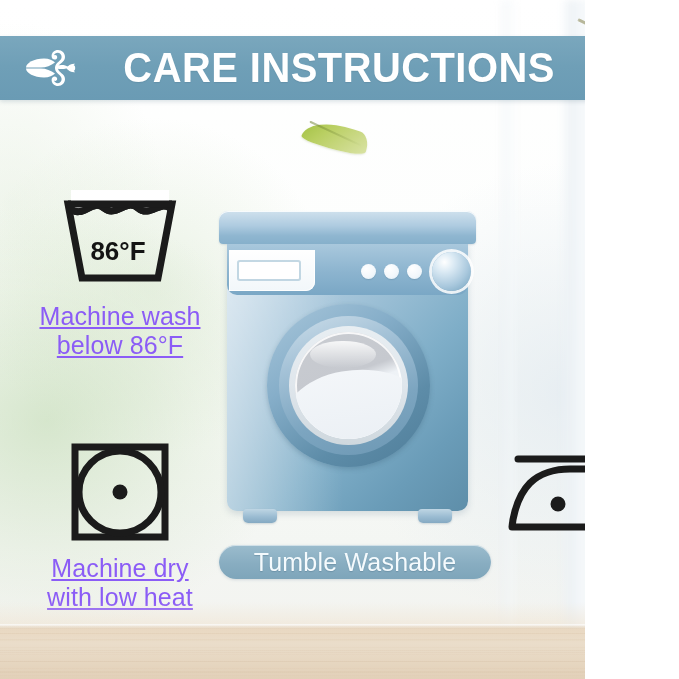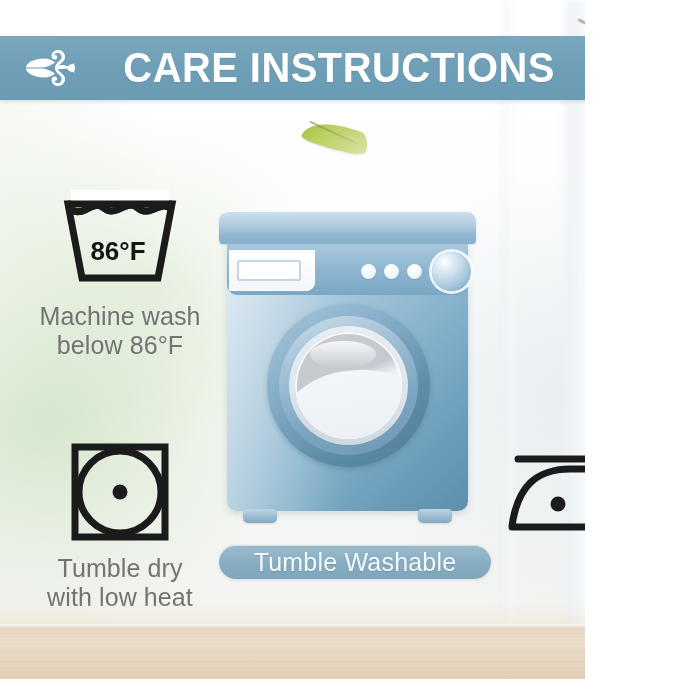--- a/index.html
+++ b/index.html
@@ -112,22 +112,22 @@
     position:absolute; top:50%; width:62px; height:46px;
     transform:translateY(-50%);
   }
   .flourish.left{ left:22px; }
   .flourish.right{ right:22px; }
 
   
   .cell{ position:absolute; text-align:center; }
   .cell .glyph{ display:flex; align-items:center; justify-content:center; height:108px; }
   .cell .caption{
-    font-size:25px; line-height:1.14; color:#737373;
-    margin-top:8px; white-space:pre-line; letter-spacing:.1px;
+    font-size:25px; line-height:1.14; color:#8b5cf6;
+    margin-top:8px; white-space:pre-line; letter-spacing:.1px;text-decoration:underline;
   }
   .cell-tl{ left:10px; top:186px; width:220px; }
   .cell-tr{ left:448px; top:186px; width:225px; }
   .cell-bl{ left:10px; top:438px; width:220px; }
   .cell-br{ left:448px; top:438px; width:225px; }
 
   .tub-temp{
     position:absolute; left:0; right:4px; top:46px;
     font-size:26px; font-weight:bold; color:#141414; text-align:center;
   }
@@ -313,21 +313,21 @@
 
 
   <div class="cell cell-bl">
     <div class="glyph">
       <svg viewBox="0 0 100 100" width="100" height="100" aria-hidden="true">
         <rect x="5" y="5" width="90" height="90" fill="none" stroke="#1b1b1b" stroke-width="7"></rect>
         <circle cx="50" cy="50" r="41" fill="none" stroke="#1b1b1b" stroke-width="7"></circle>
         <circle cx="50" cy="50" r="7.5" fill="#1b1b1b"></circle>
       </svg>
     </div>
-    <div class="caption">Tumble dry
+    <div class="caption">Machine dry
 with low heat</div>
   </div>
 
   <div class="cell cell-br">
     <div class="glyph">
       <svg viewBox="0 0 122 90" width="122" height="90" aria-hidden="true">
         <path d="M18 12 H101 L107 80 H12 C12 80 14 52 30 36 C40 26 56 22 70 22 L101 22" fill="none" stroke="#1b1b1b" stroke-width="7" stroke-linejoin="round" stroke-linecap="round"></path>
         <circle cx="58" cy="57" r="7.5" fill="#1b1b1b"></circle>
       </svg>
     </div>

